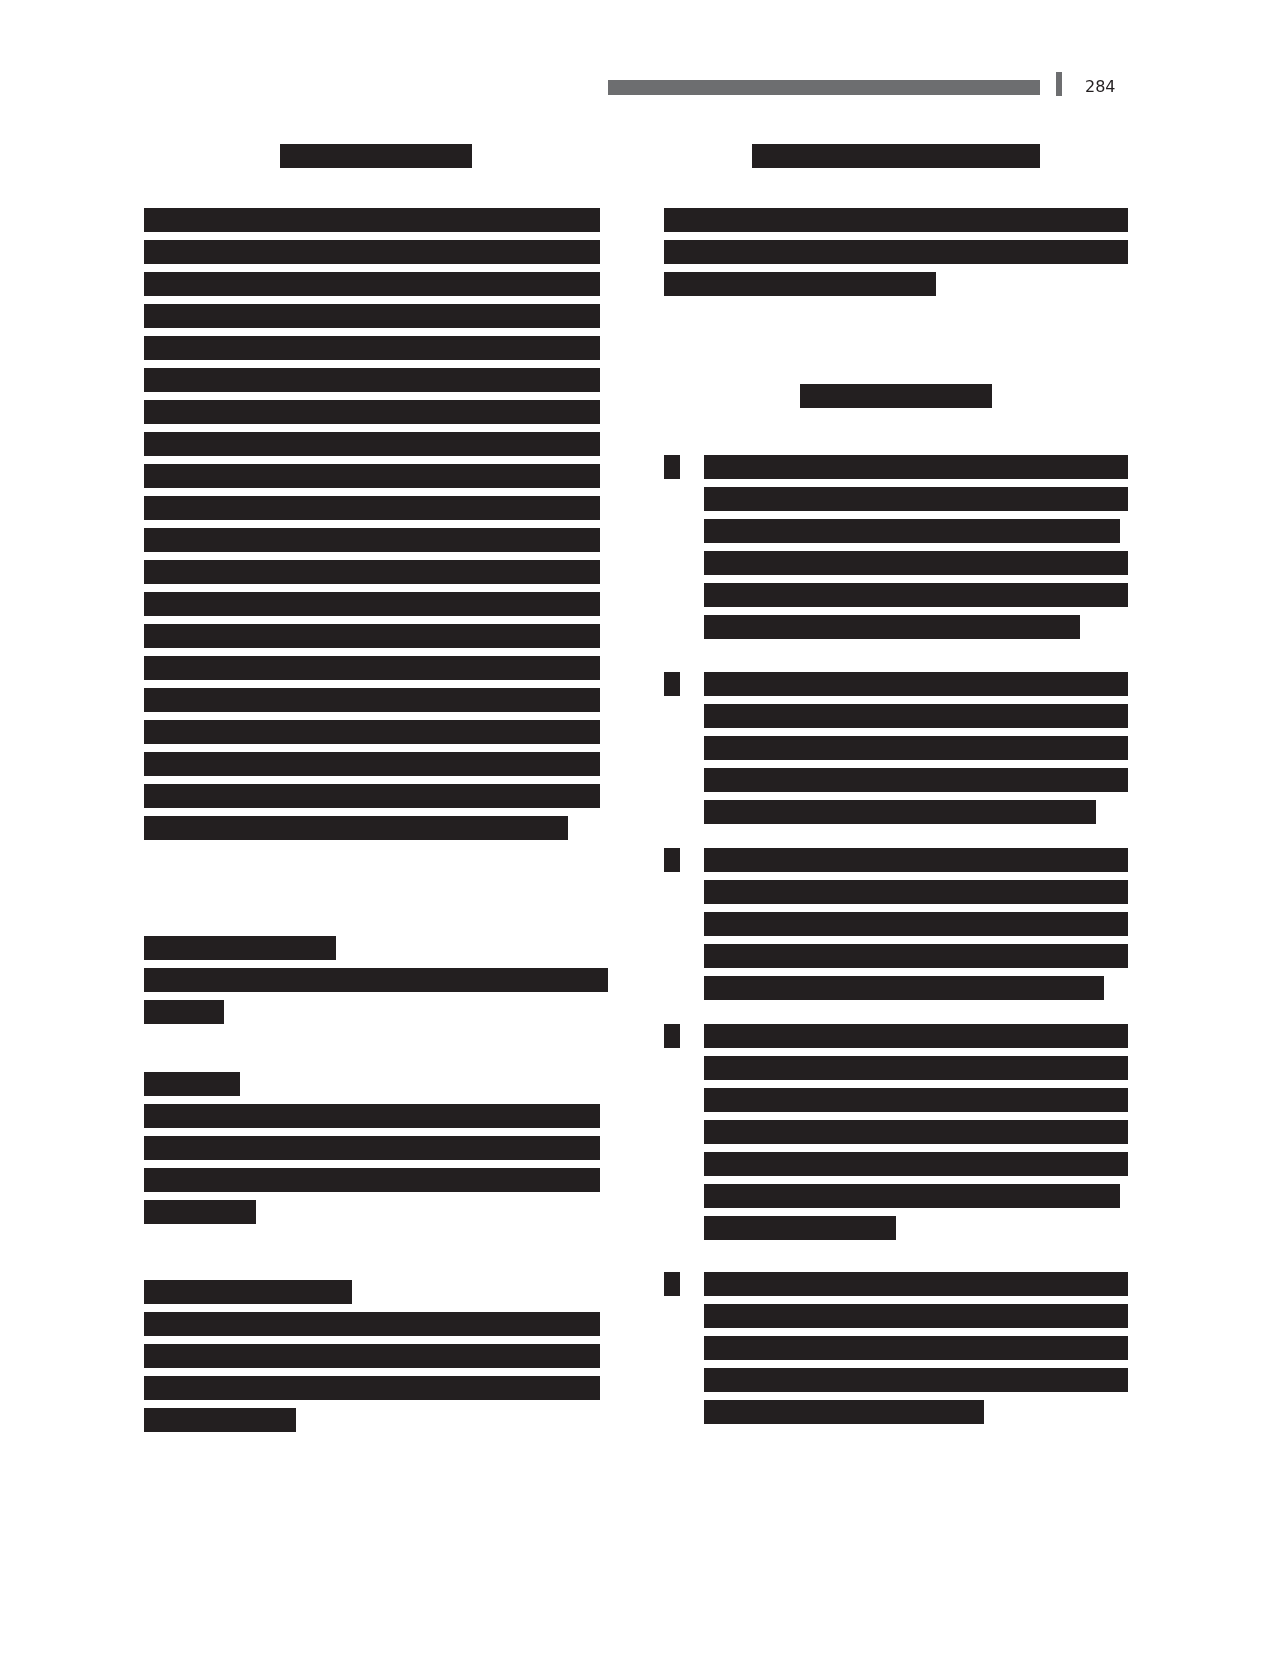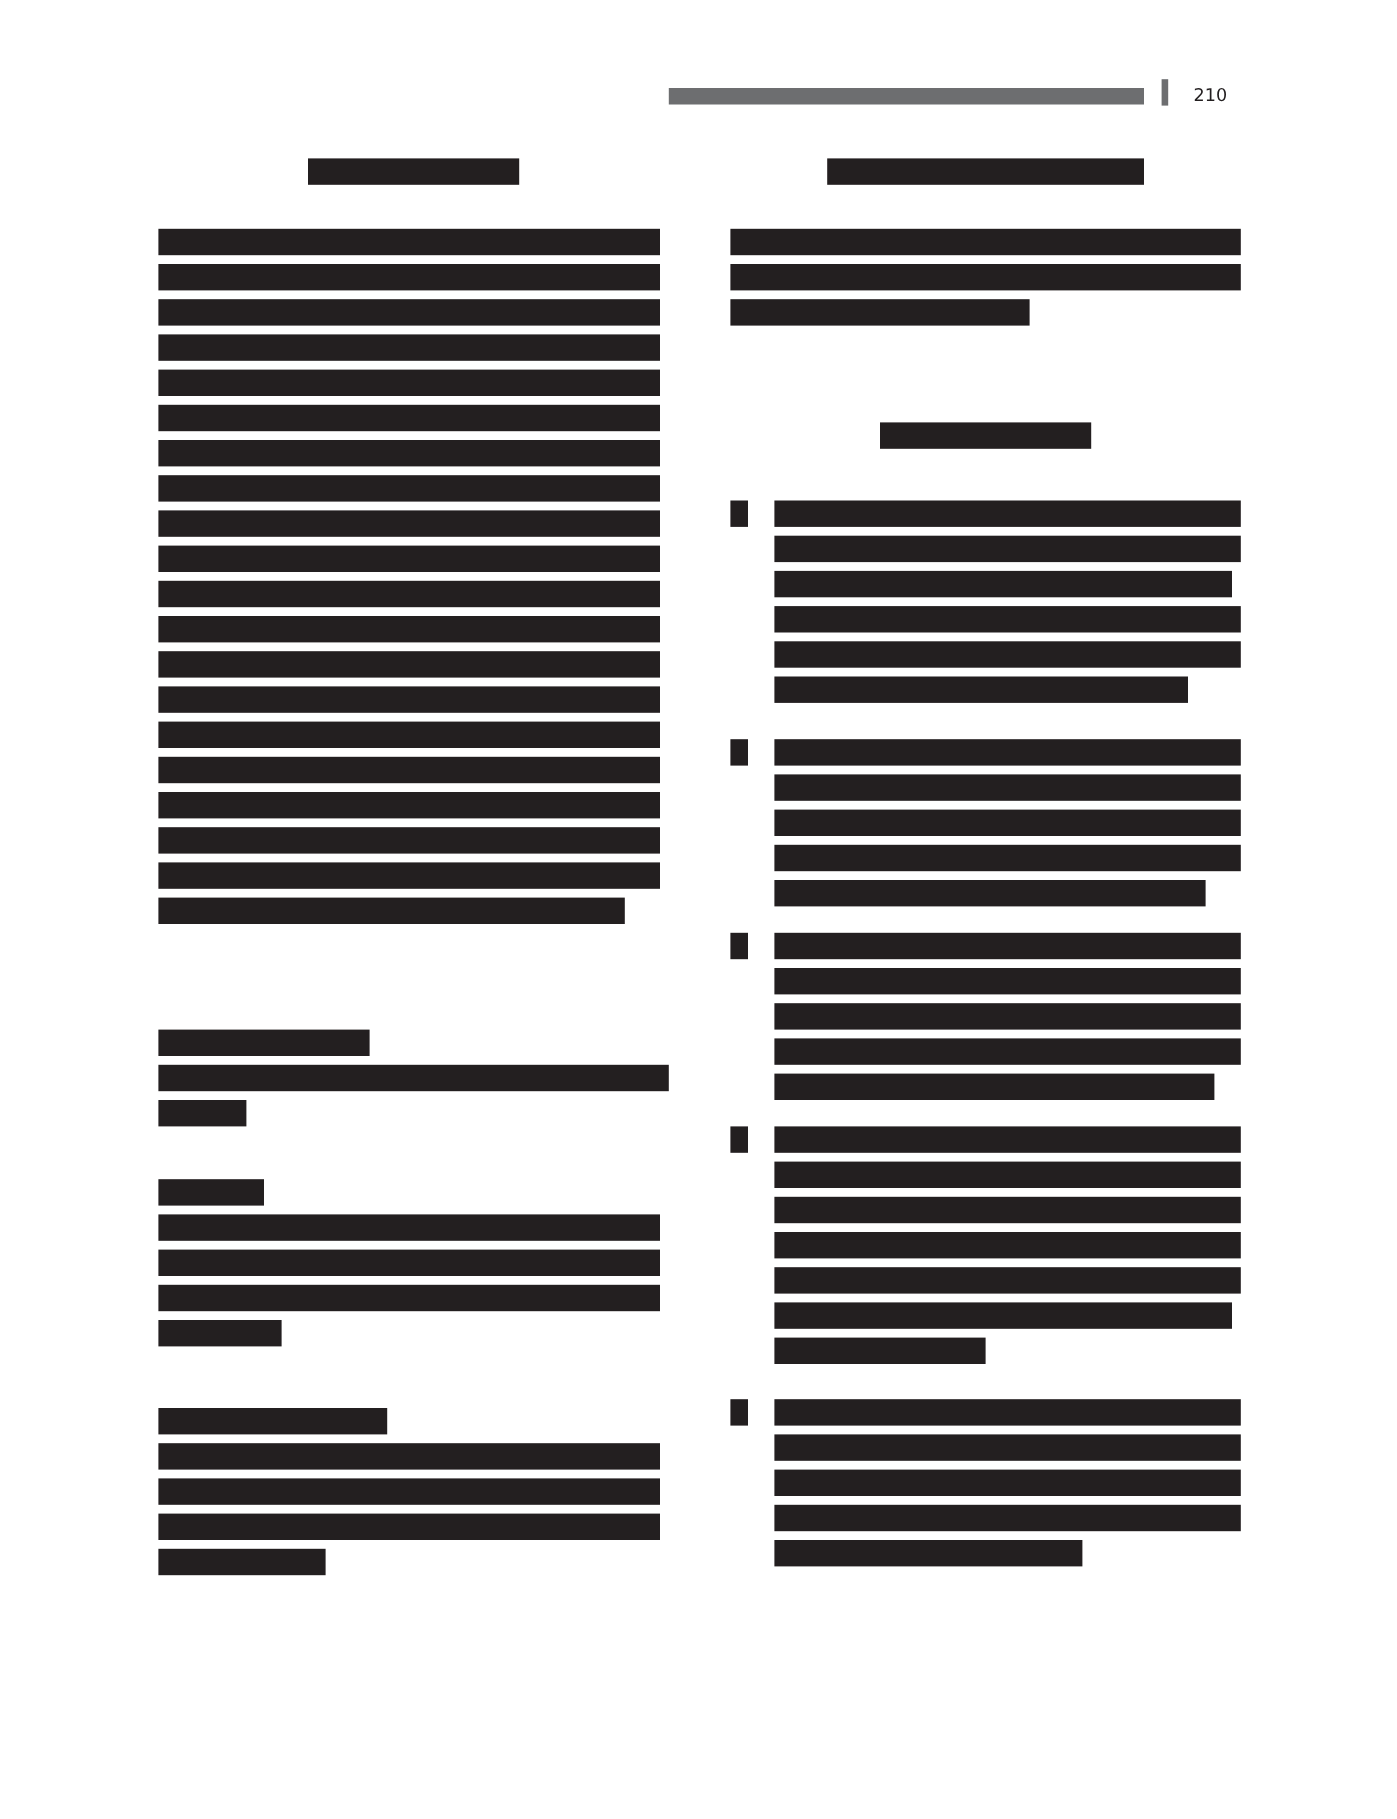--- a/index.html
+++ b/index.html
@@ -12,21 +12,21 @@
   .num { background: #231f20; width: 16px; height: 24px; position: absolute; }
   .redacted-text { color: transparent; font-size: 1px; overflow: hidden; white-space: nowrap; }
 </style>
 </head>
 <body>
 
 <div class="abs hdr-bar" style="left:608px; top:80px; width:432px;">
   <span class="redacted-text">[redacted]</span>
 </div>
 <div class="abs hdr-rule" style="left:1056px; top:72px;"></div>
-<div class="abs pageno" style="left:1085px; top:77px;">210</div>
+<div class="abs pageno" style="left:1085px; top:77px;">284</div>
 
 <div id="left-col">
   <div class="blk" style="left:280px; top:144px; width:192px;">
     <span class="redacted-text">[redacted heading]</span>
   </div>
   <div id="left-para">
       <div class="blk" style="left: 144px; top: 208px; width: 456px;"><span class="redacted-text">[redacted paragraph]</span></div>
       <div class="blk" style="left: 144px; top: 240px; width: 456px;"></div>
       <div class="blk" style="left: 144px; top: 272px; width: 456px;"></div>
       <div class="blk" style="left: 144px; top: 304px; width: 456px;"></div>

